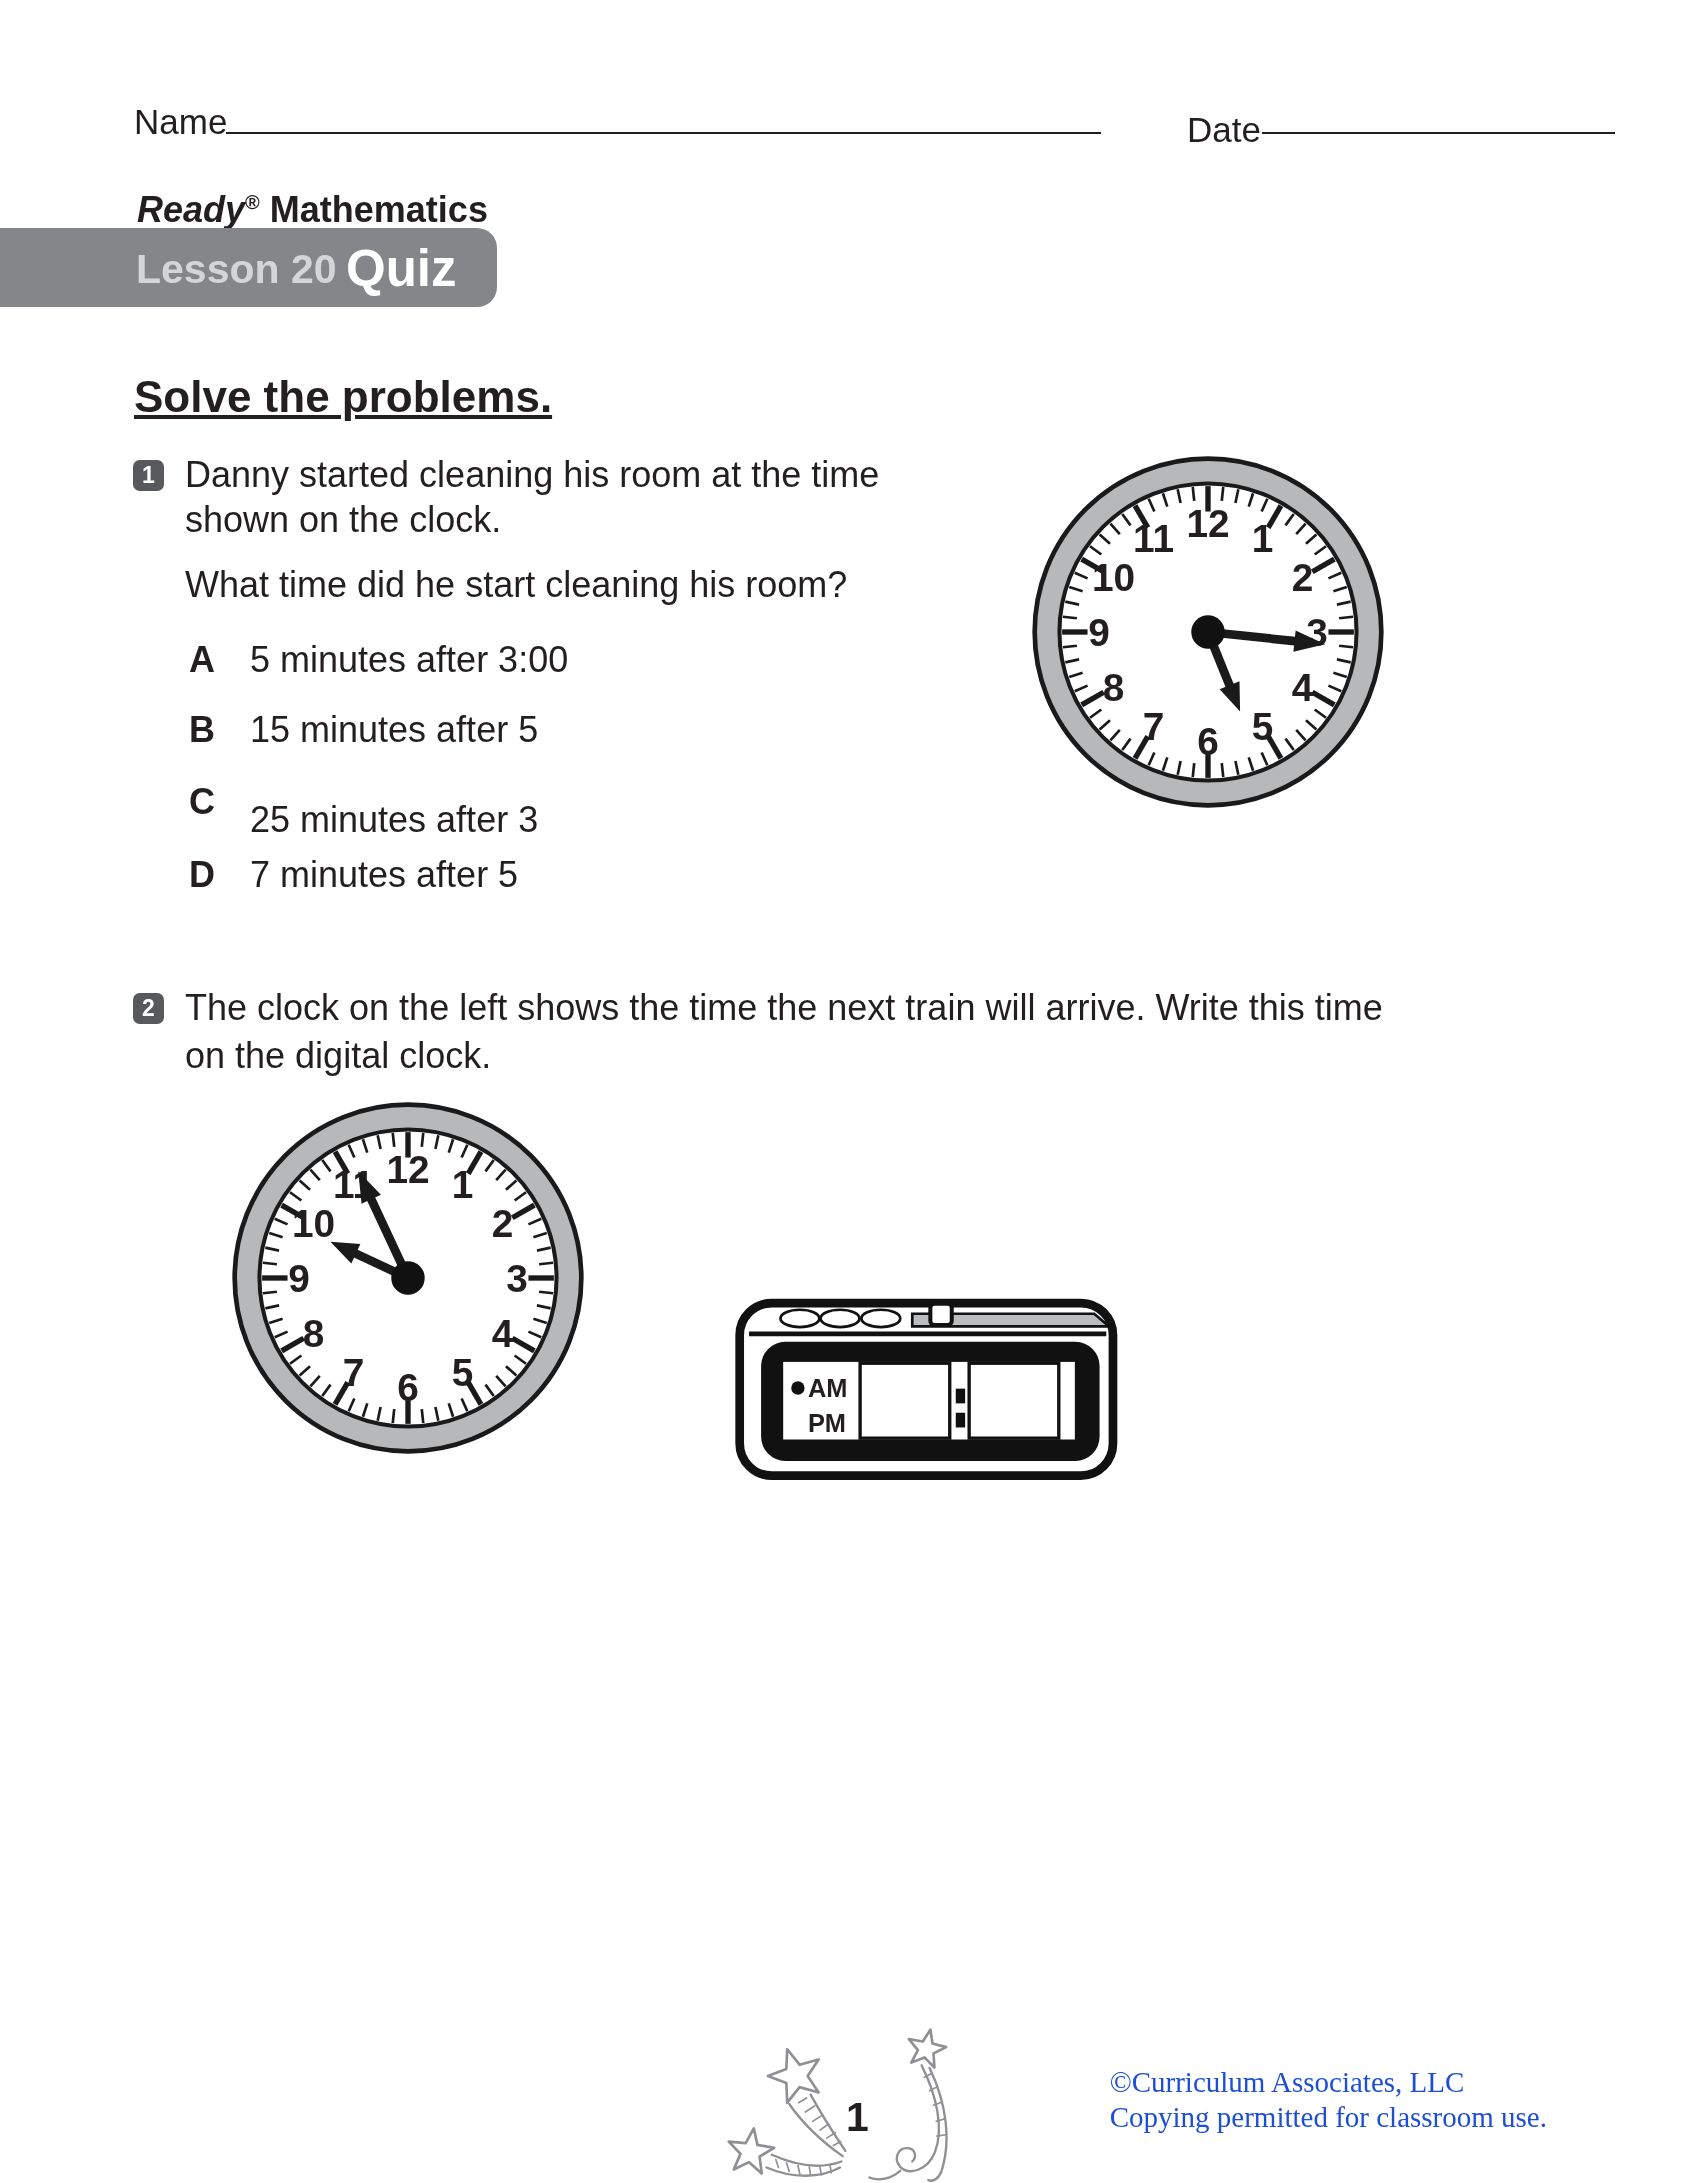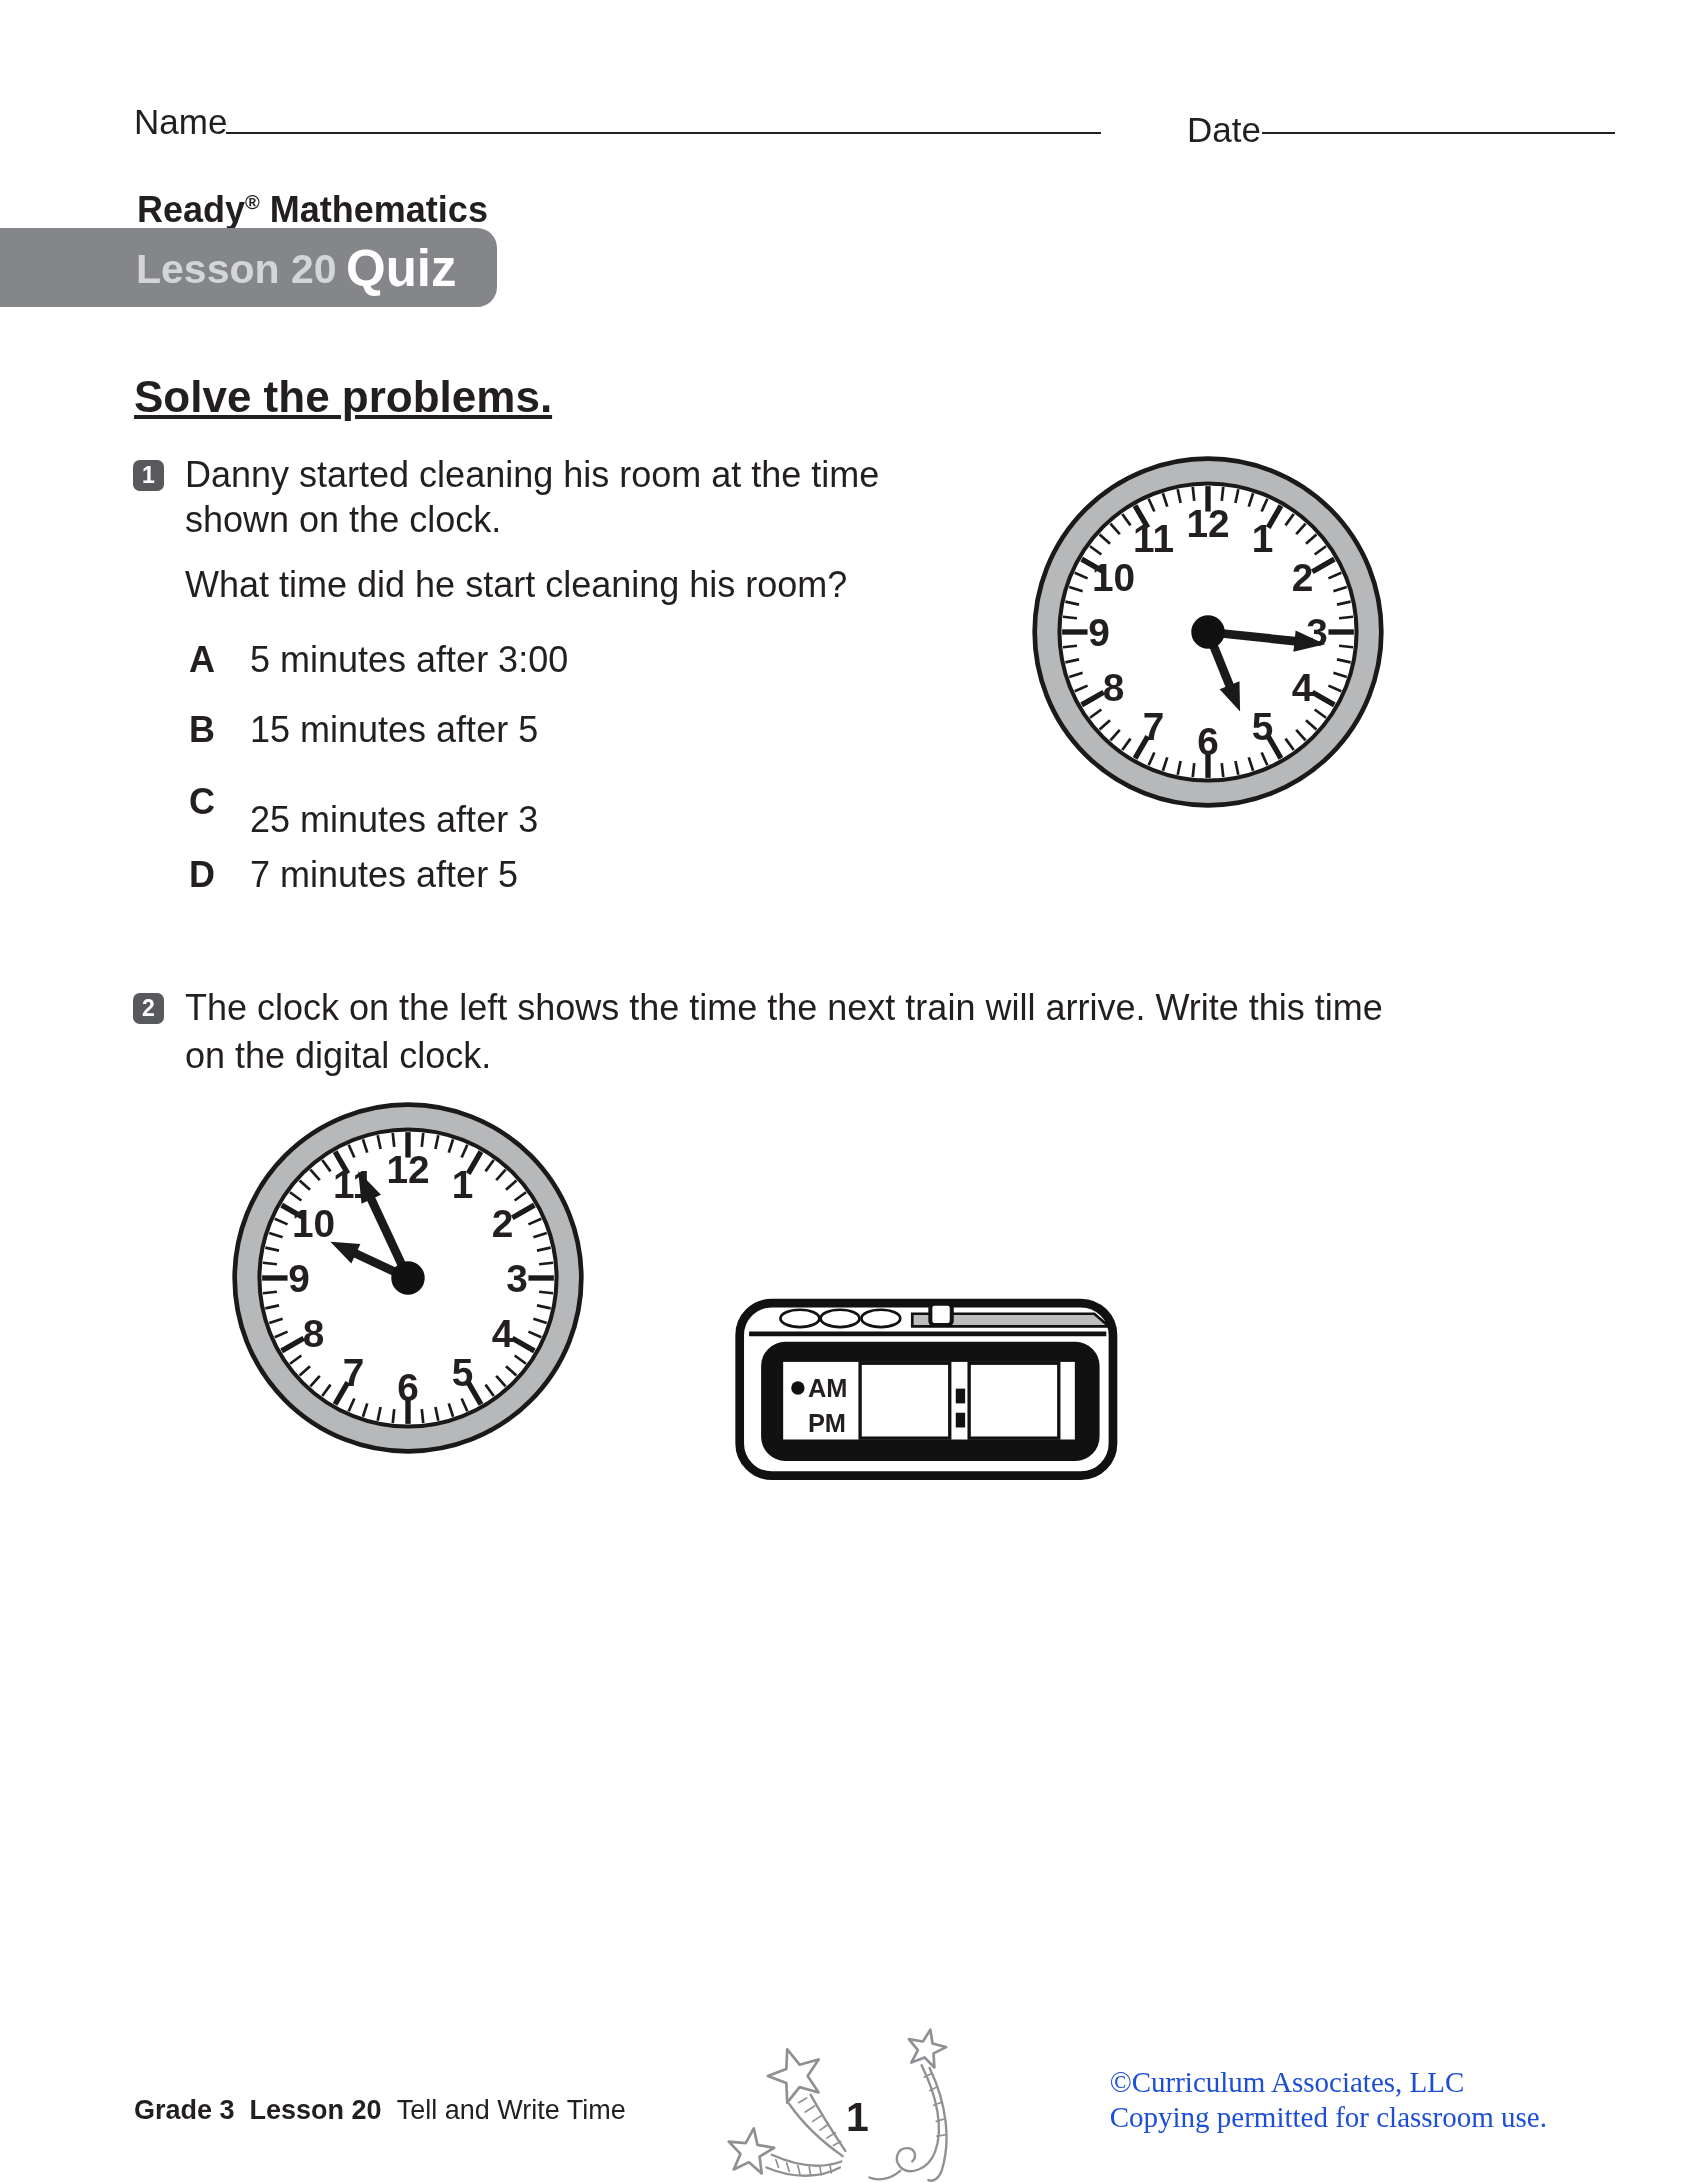--- a/index.html
+++ b/index.html
@@ -2,21 +2,21 @@
 <html style="font-size:10.7px"><head>
 <meta charset="utf-8">
 <style>
   html,body{margin:0;padding:0;background:#ffffff;}
   .page{position:relative;width:1615px;height:2183px;background:#ffffff;
         font-family:"Liberation Sans","DejaVu Sans",sans-serif;color:#231f20;overflow:hidden;}
   .abs{position:absolute;}
   .hdr-label{font-size:35px;}
   .write-line{height:0;border-bottom:2.7px solid #231f20;}
   .program{font-size:36px;font-weight:bold;}
-  .program .series{}
+  .program .series{font-style:italic;}
   .program sup{font-size:20px;}
   .banner{left:0;top:228px;width:497px;height:79px;background:#85868a;border-radius:0 20px 20px 0;}
   .banner-lesson{left:136px;top:246px;font-size:41px;font-weight:bold;color:#d4d5d7;}
   .banner-quiz{left:346px;top:239px;font-size:51px;font-weight:bold;color:#ffffff;}
   .instructions{left:134px;top:372px;font-size:44px;font-weight:bold;text-decoration:underline;}
   .badge{width:31px;height:31px;border-radius:6.7px;background:#58595c;color:#ffffff;
          font-size:23px;font-weight:bold;display:flex;align-items:center;justify-content:center;}
   .body-text{font-size:36px;white-space:nowrap;}
   .choice-letter{font-size:36px;font-weight:bold;}
   .footer-left{left:134px;top:2095px;font-size:27px;white-space:nowrap;}
@@ -250,23 +250,20 @@
     <text x="112" y="152" font-size="38" font-weight="bold" fill="#231f20">AM</text>
     <text x="112" y="205" font-size="38" font-weight="bold" fill="#231f20">PM</text>
     <rect x="190" y="102" width="134" height="112" fill="#ffffff" stroke="#111111" stroke-width="5"></rect>
     <text x="257" y="172" font-size="48" text-anchor="middle" fill="#231f20"></text>
     <rect x="333" y="140" width="14" height="22" fill="#111111"></rect>
     <rect x="333" y="176" width="14" height="22" fill="#111111"></rect>
     <rect x="353" y="102" width="134" height="112" fill="#ffffff" stroke="#111111" stroke-width="5"></rect>
     <text x="420" y="172" font-size="48" text-anchor="middle" fill="#231f20"></text>
   </svg>
 
-  <div class="abs footer-left">
-    <b>Grade 3</b>&nbsp;&nbsp;<b>Lesson 20</b>&nbsp;&nbsp;<span>Tell and Write Time</span>
-  </div>
 
   <svg id="deco" class="abs" style="left:709px;top:2021px;" width="254" height="162" viewBox="0 0 380 242">
     <g stroke="#8f9094" stroke-width="3.5" fill="none" stroke-linecap="round">
       <path d="M152,110 C174,150 192,176 204,194"></path>
       <path d="M120,124 C148,164 180,188 200,202"></path>
       <path d="M134,122 L146,115 M144,136 L158,127 M155,150 L169,141 M166,163 L179,154 M176,175 L189,167 M186,186 L197,180" stroke-width="2.5"></path>
       <path d="M94,200 C132,217 168,221 198,210"></path>
       <path d="M86,219 C126,236 166,235 196,219"></path>
       <path d="M100,207 L104,219 M116,212 L120,225 M133,216 L136,229 M150,218 L152,231 M166,218 L168,230 M181,215 L183,227" stroke-width="2.5"></path>
       <path d="M318,66 C340,110 352,160 338,196 C328,222 300,232 286,218 C276,207 282,190 296,190 C308,190 312,202 304,210"></path>

